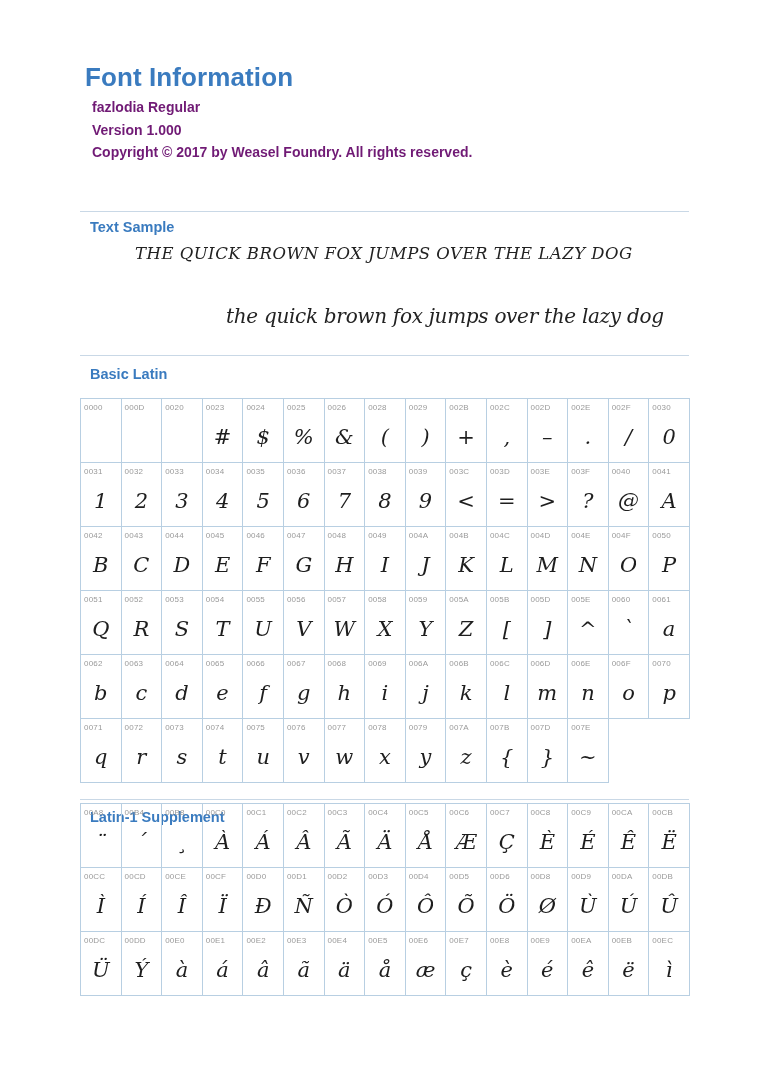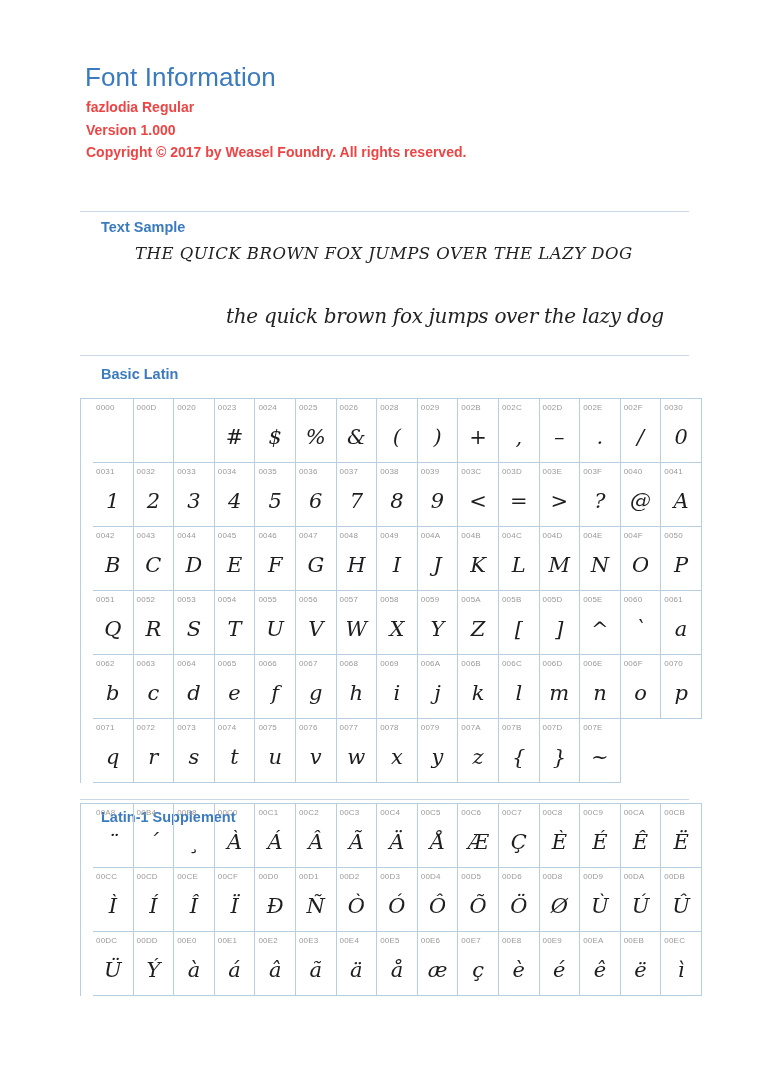--- a/index.html
+++ b/index.html
@@ -1,24 +1,24 @@
 <!DOCTYPE html>
 <html><head>
 <meta charset="utf-8">
 <style>
   html, body { margin: 0; padding: 0; background: #ffffff; }
   body { width: 768px; height: 1087px; position: relative; overflow: hidden; font-family: "Liberation Sans", sans-serif; color: #111; }
-  .title { position: absolute; left: 85px; top: 62px; font-size: 26px; font-weight: normal; color: #3a7bbf; letter-spacing: 0.1px; }
-  .info { position: absolute; left: 86px; top: 96px; font-size: 14px; font-weight: bold; line-height: 22.5px; color: #ef4444; }
+  .title { position: absolute; left: 85px; top: 62px; font-size: 26px; font-weight: bold; color: #3a7bbf; letter-spacing: 0.1px; }
+  .info { position: absolute; left: 92px; top: 96px; font-size: 14px; font-weight: bold; line-height: 22.5px; color: #701a75; }
   .info div { white-space: nowrap; }
   .rule { position: absolute; left: 80px; width: 609px; height: 1px; background: #c9d8e6; }
-  .section { position: absolute; left: 101px; font-size: 14.5px; font-weight: bold; color: #3a7bbf; }
+  .section { position: absolute; left: 90px; font-size: 14.5px; font-weight: bold; color: #3a7bbf; }
   .sample-upper { position: absolute; left: 135px; top: 244px; width: 540px; font-family: "DejaVu Serif", serif; font-style: italic; font-size: 16.5px; letter-spacing: 0.5px; color: #222; white-space: nowrap; }
   .sample-lower { position: absolute; left: 226px; top: 304px; font-family: "DejaVu Serif", serif; font-style: italic; font-size: 20px; color: #222; white-space: nowrap; letter-spacing: -0.3px; }
-  .grid { position: absolute; left: 80px; display: grid; grid-template-columns: repeat(15, 40.6px); border-top: 1px solid #b8cfe2; border-left: 1px solid #b8cfe2; padding-left: 12px; }
+  .grid { position: absolute; left: 80px; display: grid; grid-template-columns: repeat(15, 40.6px); border-top: 1px solid #b8cfe2; border-left: 1px solid #b8cfe2; }
   .cell { height: 64px; border-right: 1px solid #b8cfe2; border-bottom: 1px solid #b8cfe2; position: relative; box-sizing: border-box; }
   .cell.empty { border-right: none; border-bottom: none; }
   .code { position: absolute; left: 3px; top: 4px; font-size: 8px; color: #9a9a9a; letter-spacing: 0.2px; }
   .glyph { position: absolute; left: 0; right: 0; top: 26px; text-align: center; font-family: "DejaVu Serif", serif; font-style: italic; font-size: 21px; color: #1e1e1e; }
 </style>
 </head>
 <body>
 
 <div class="title">Font Information</div>
 <div class="info">

